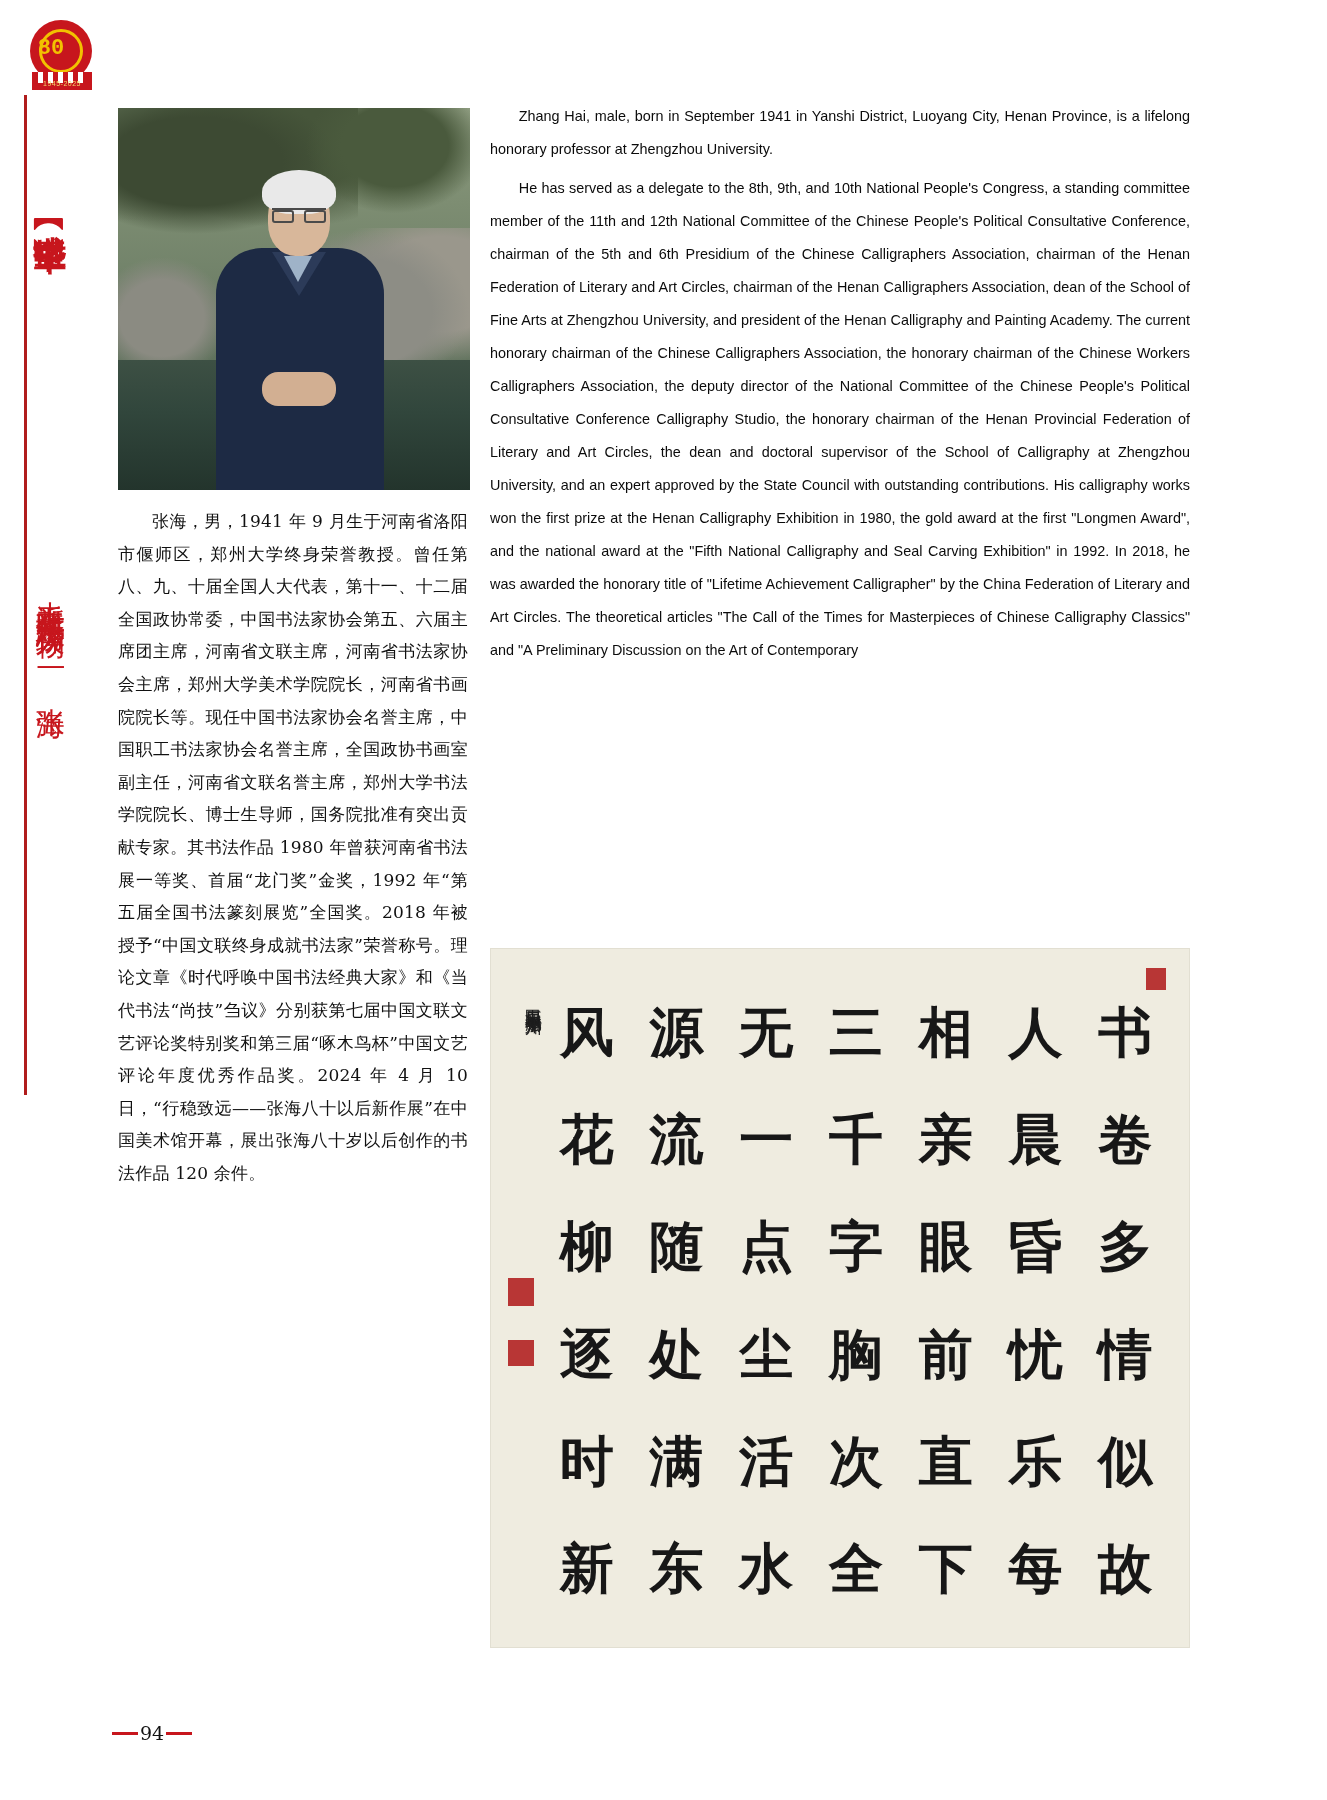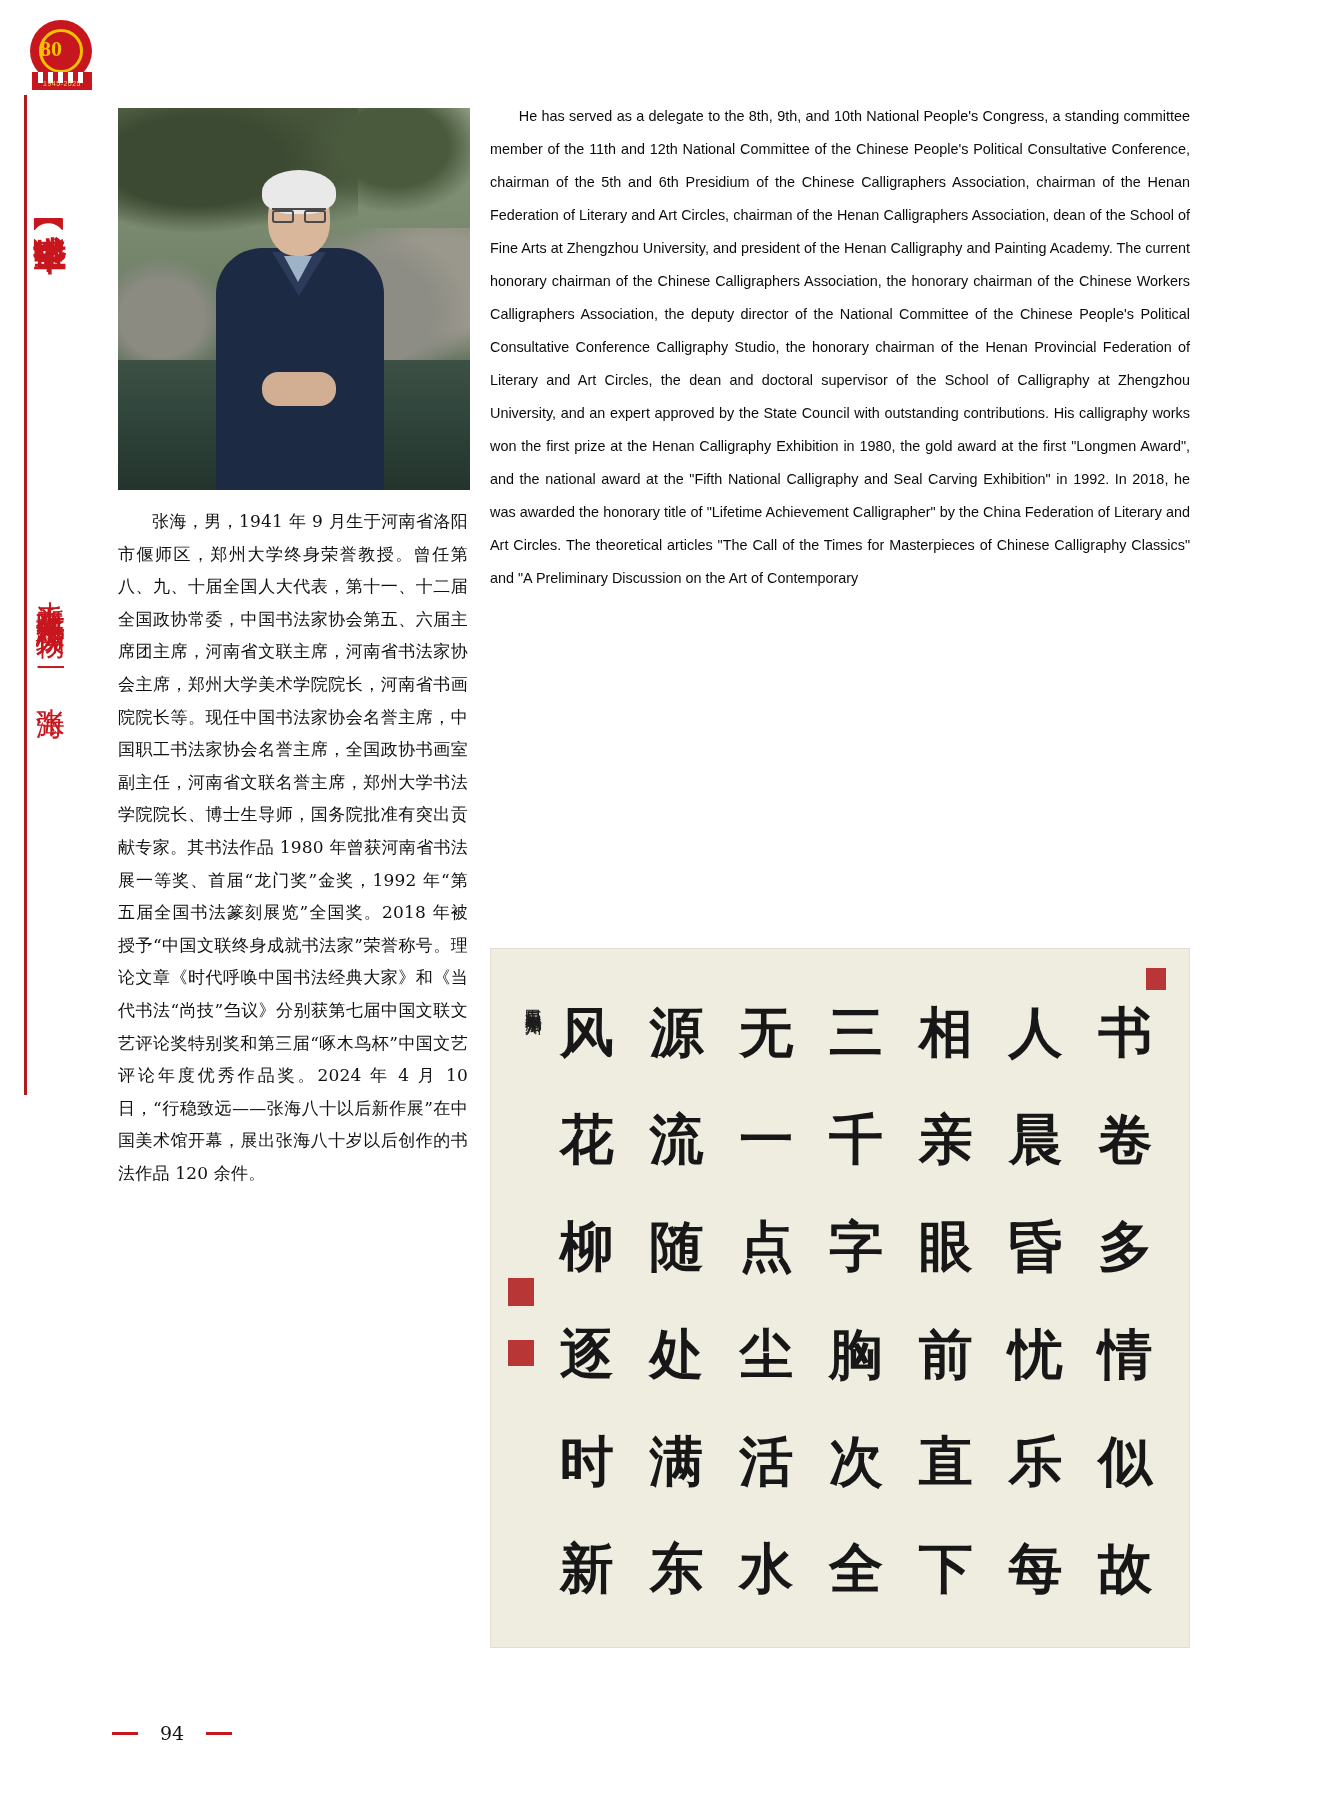--- a/index.html
+++ b/index.html
@@ -65,21 +65,21 @@
     position: absolute;
     left: 0;
     top: 0;
     width: 62px;
     height: 62px;
     line-height: 62px;
     text-align: center;
     color: #f2c200;
     font-size: 22px;
     font-weight: bold;
-    font-family: Liberation Serif, serif;
+    font-family: Liberation Mono, monospace;
   }
   .emblem .bars {
     position: absolute;
     left: 12px;
     top: 54px;
     width: 60px;
     height: 18px;
     background: #c7161d;
   }
   .emblem .bars span {
@@ -364,21 +364,21 @@
   .seal.s2 { left: 18px; top: 392px; height: 26px; }
   .seal.s3 { right: 24px; top: 20px; width: 20px; height: 22px; }
 
   
   .footer {
     position: absolute;
     left: 112px;
     bottom: 56px;
     display: flex;
     align-items: center;
-    gap: 22px;
+    gap: 2px;
   }
   .footer .dash {
     width: 26px;
     height: 3px;
     background: #c7161d;
   }
   .footer .pageno {
     font-family: "DejaVu Serif", serif;
     font-size: 19px;
     color: #111;
@@ -428,20 +428,21 @@
           <span style="right:0"></span>
       </div>
     </div>
   </div>
 
   <div class="cn-col">
     <p>张海，男，1941 年 9 月生于河南省洛阳市偃师区，郑州大学终身荣誉教授。曾任第八、九、十届全国人大代表，第十一、十二届全国政协常委，中国书法家协会第五、六届主席团主席，河南省文联主席，河南省书法家协会主席，郑州大学美术学院院长，河南省书画院院长等。现任中国书法家协会名誉主席，中国职工书法家协会名誉主席，全国政协书画室副主任，河南省文联名誉主席，郑州大学书法学院院长、博士生导师，国务院批准有突出贡献专家。其书法作品 1980 年曾获河南省书法展一等奖、首届“龙门奖”金奖，1992 年“第五届全国书法篆刻展览”全国奖。2018 年被授予“中国文联终身成就书法家”荣誉称号。理论文章《时代呼唤中国书法经典大家》和《当代书法“尚技”刍议》分别获第七届中国文联文艺评论奖特别奖和第三届“啄木鸟杯”中国文艺评论年度优秀作品奖。2024 年 4 月 10 日，“行稳致远——张海八十以后新作展”在中国美术馆开幕，展出张海八十岁以后创作的书法作品 120 余件。</p>
   </div>
 
   <div class="en-col">
+    <p>Zhang Hai, male, born in September 1941 in Yanshi District, Luoyang City, Henan Province, is a lifelong honorary professor at Zhengzhou University.</p>
     <p>He has served as a delegate to the 8th, 9th, and 10th National People's Congress, a standing committee member of the 11th and 12th National Committee of the Chinese People's Political Consultative Conference, chairman of the 5th and 6th Presidium of the Chinese Calligraphers Association, chairman of the Henan Federation of Literary and Art Circles, chairman of the Henan Calligraphers Association, dean of the School of Fine Arts at Zhengzhou University, and president of the Henan Calligraphy and Painting Academy. The current honorary chairman of the Chinese Calligraphers Association, the honorary chairman of the Chinese Workers Calligraphers Association, the deputy director of the National Committee of the Chinese People's Political Consultative Conference Calligraphy Studio, the honorary chairman of the Henan Provincial Federation of Literary and Art Circles, the dean and doctoral supervisor of the School of Calligraphy at Zhengzhou University, and an expert approved by the State Council with outstanding contributions. His calligraphy works won the first prize at the Henan Calligraphy Exhibition in 1980, the gold award at the first "Longmen Award", and the national award at the "Fifth National Calligraphy and Seal Carving Exhibition" in 1992. In 2018, he was awarded the honorary title of "Lifetime Achievement Calligrapher" by the China Federation of Literary and Art Circles. The theoretical articles "The Call of the Times for Masterpieces of Chinese Calligraphy Classics" and "A Preliminary Discussion on the Art of Contemporary</p>
   </div>
 
   <div class="artwork">
     <div class="art-sign">甲辰夏日张海书于郑州</div>
     <div class="seal s1"></div>
     <div class="seal s2"></div>
     <div class="seal s3"></div>
     <div class="art-grid">
       <div class="art-cell">书</div>

